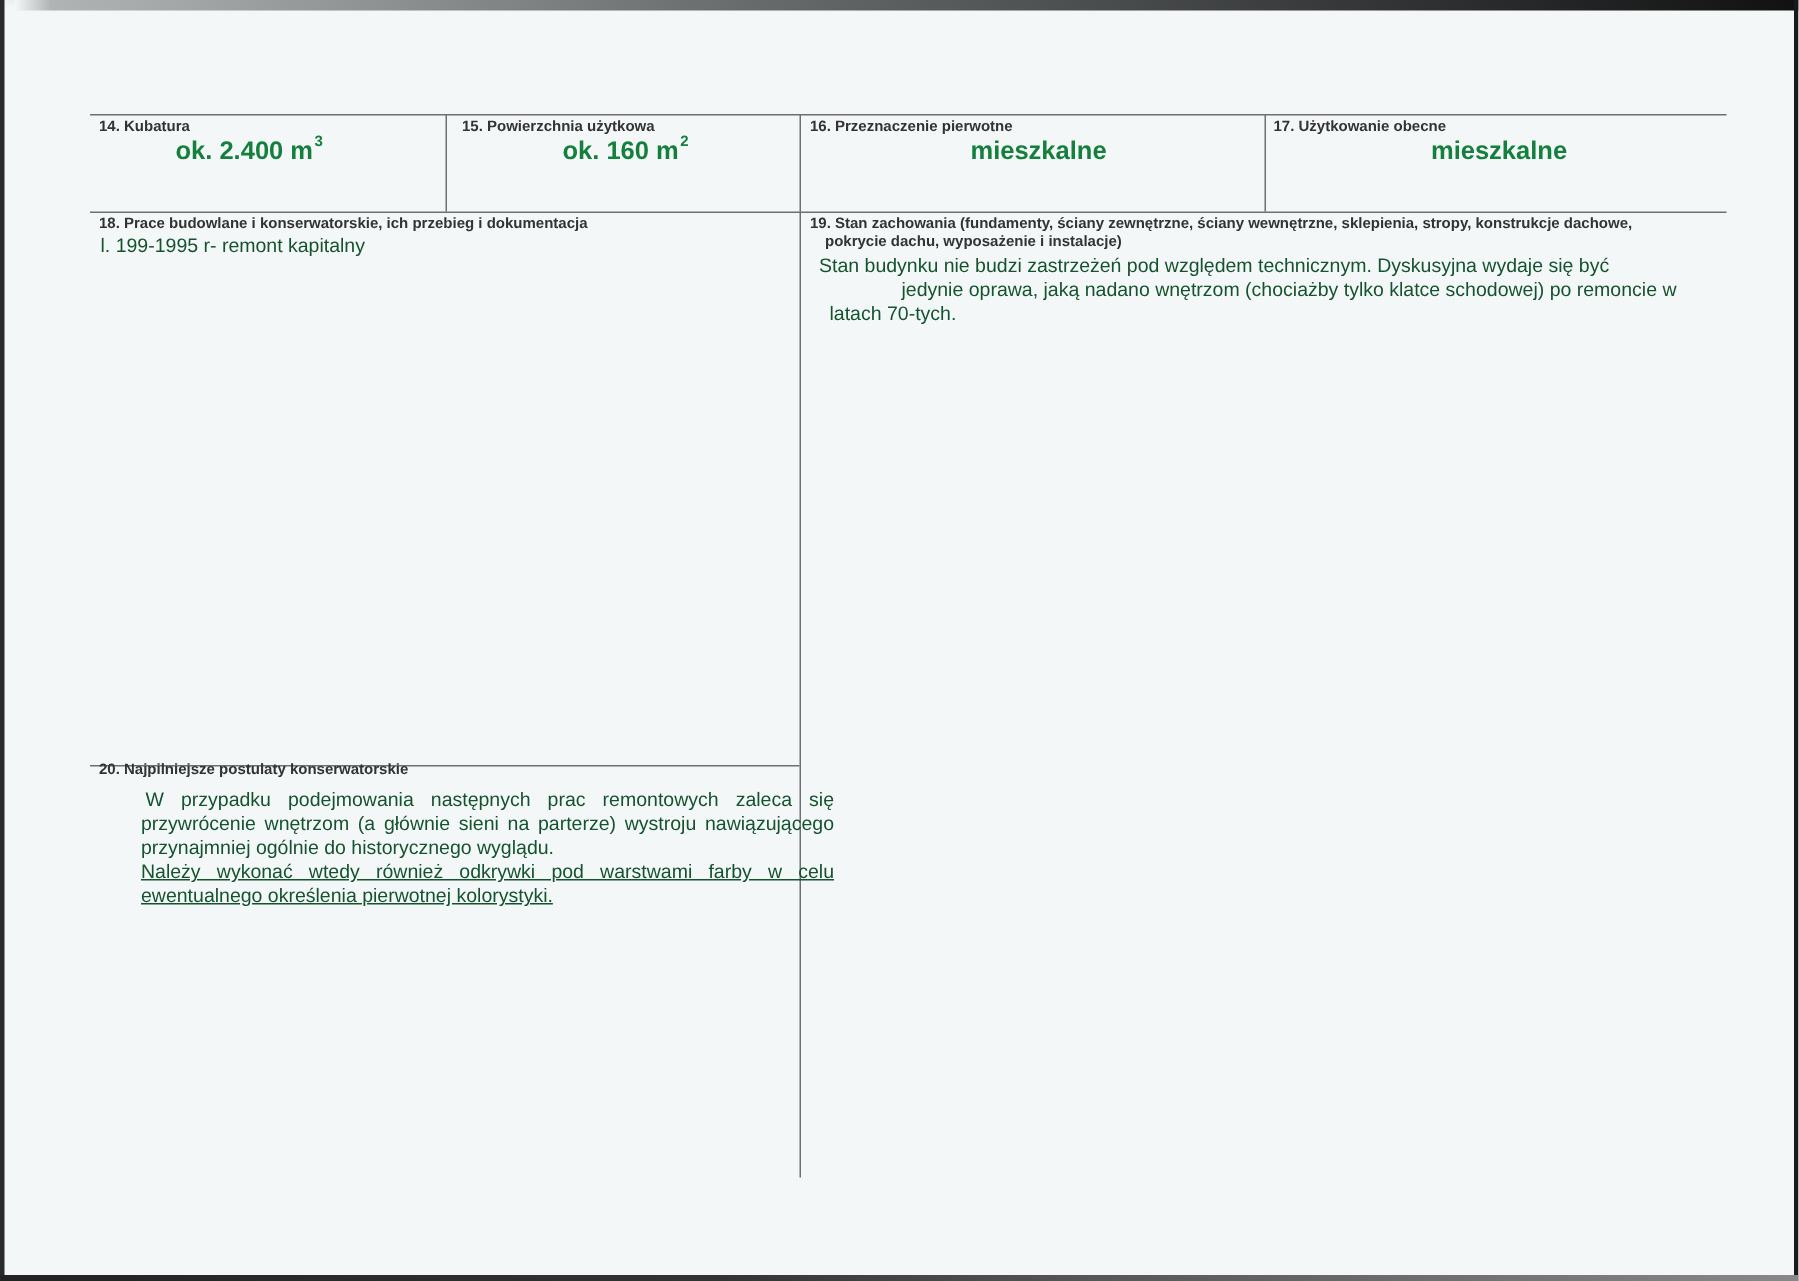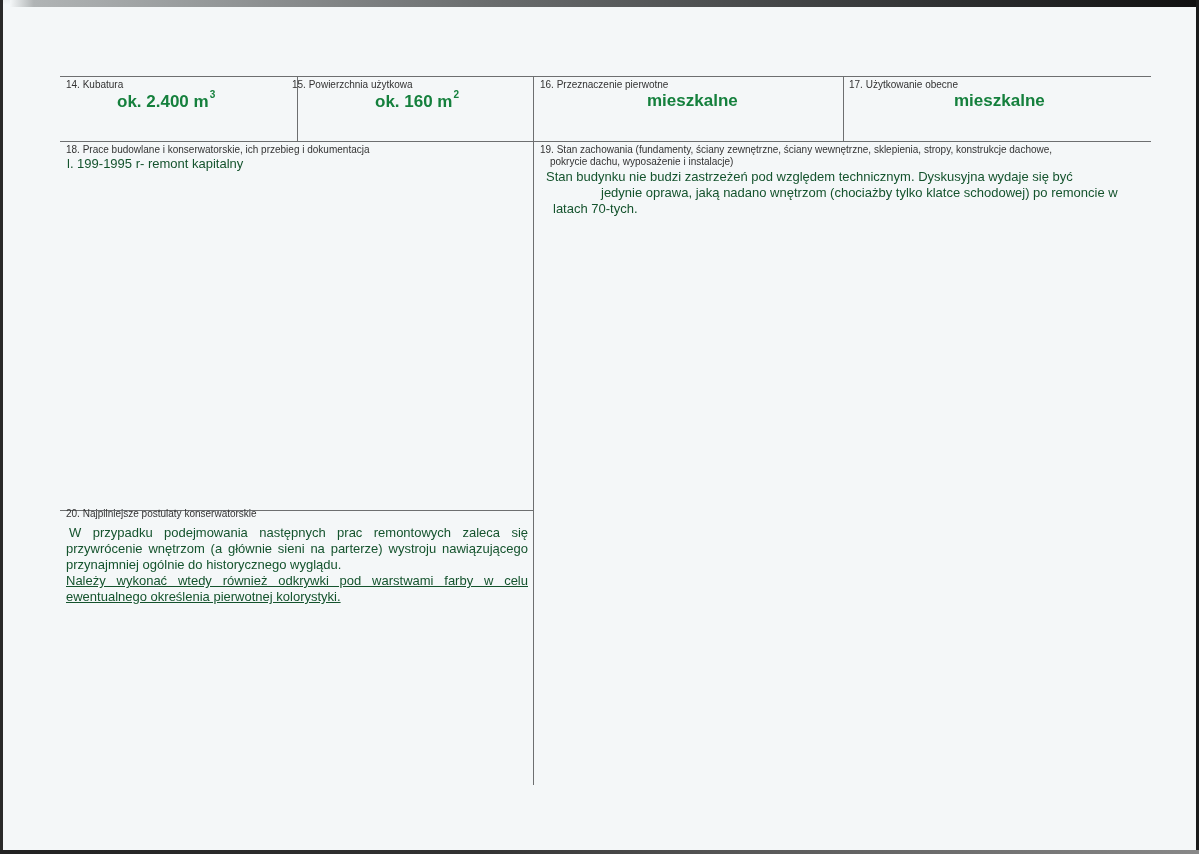--- a/index.html
+++ b/index.html
@@ -15,25 +15,25 @@
   }
   .scan-top-fade { position:absolute; left:0; top:0; width:1199px; height:5px; background:linear-gradient(to bottom,#e8ecee,#f4f7f8); opacity:.7; }
   .scan-right { position:absolute; right:0; top:0; width:3px; height:854px; background:#1a1a1a; }
   .scan-left { position:absolute; left:0; top:0; width:3px; height:854px; background:#2a2a2a; }
   .scan-bottom { position:absolute; left:0; bottom:0; width:1199px; height:4px;
     background:linear-gradient(to right,#222 0%,#333 40%,#555 60%,#888 100%); }
 
   .hline { position:absolute; height:1px; background:#6d6f70; }
   .vline { position:absolute; width:1px; background:#6d6f70; }
 
-  .label { position:absolute; font-size:10px; color:#333; white-space:nowrap; }
+  .label { position:absolute; font-size:10px; color:#333; white-space:nowrap;font-weight:bold; }
   .value-big { position:absolute; font-size:17px; font-weight:bold; color:#15803d; white-space:nowrap; }
   .value-big sup { font-size:10px; vertical-align:9px; margin-left:1px; }
   .body-text { position:absolute; font-size:13px; color:#14532d; line-height:16px; }
-  .justify { text-align:justify; text-align-last:left; }
+  .justify { text-align:justify; text-align-last:left;margin-left:28px; }
 </style>
 </head>
 <body>
 
 <div class="scan-top-fade"></div>
 <div class="scan-top"></div>
 <div class="scan-left"></div>
 <div class="scan-right"></div>
 <div class="scan-bottom"></div>
 
@@ -43,21 +43,21 @@
 <div class="vline" style="left:297px; top:76px; height:65px;"></div>
 <div class="vline" style="left:533px; top:76px; height:709px;"></div>
 <div class="vline" style="left:843px; top:76px; height:65px;"></div>
 
 <div>
   <span class="label" style="left:66px; top:79px;">14. Kubatura</span>
   <span class="value-big" style="left:117px; top:89px;"><span>ok. 2.400 m</span><sup>3</sup></span>
 </div>
 
 <div>
-  <span class="label" style="left:292px; top:79px;text-align:right;">15. Powierzchnia użytkowa</span>
+  <span class="label" style="left:308px; top:79px;text-align:right;">15. Powierzchnia użytkowa</span>
   <span class="value-big" style="left:375px; top:89px;"><span>ok. 160 m</span><sup>2</sup></span>
 </div>
 
 <div>
   <span class="label" style="left:540px; top:79px;">16. Przeznaczenie pierwotne</span>
   <span class="value-big" style="left:647px; top:91px;">mieszkalne</span>
 </div>
 
 <div>
   <span class="label" style="left:849px; top:79px;">17. Użytkowanie obecne</span>

